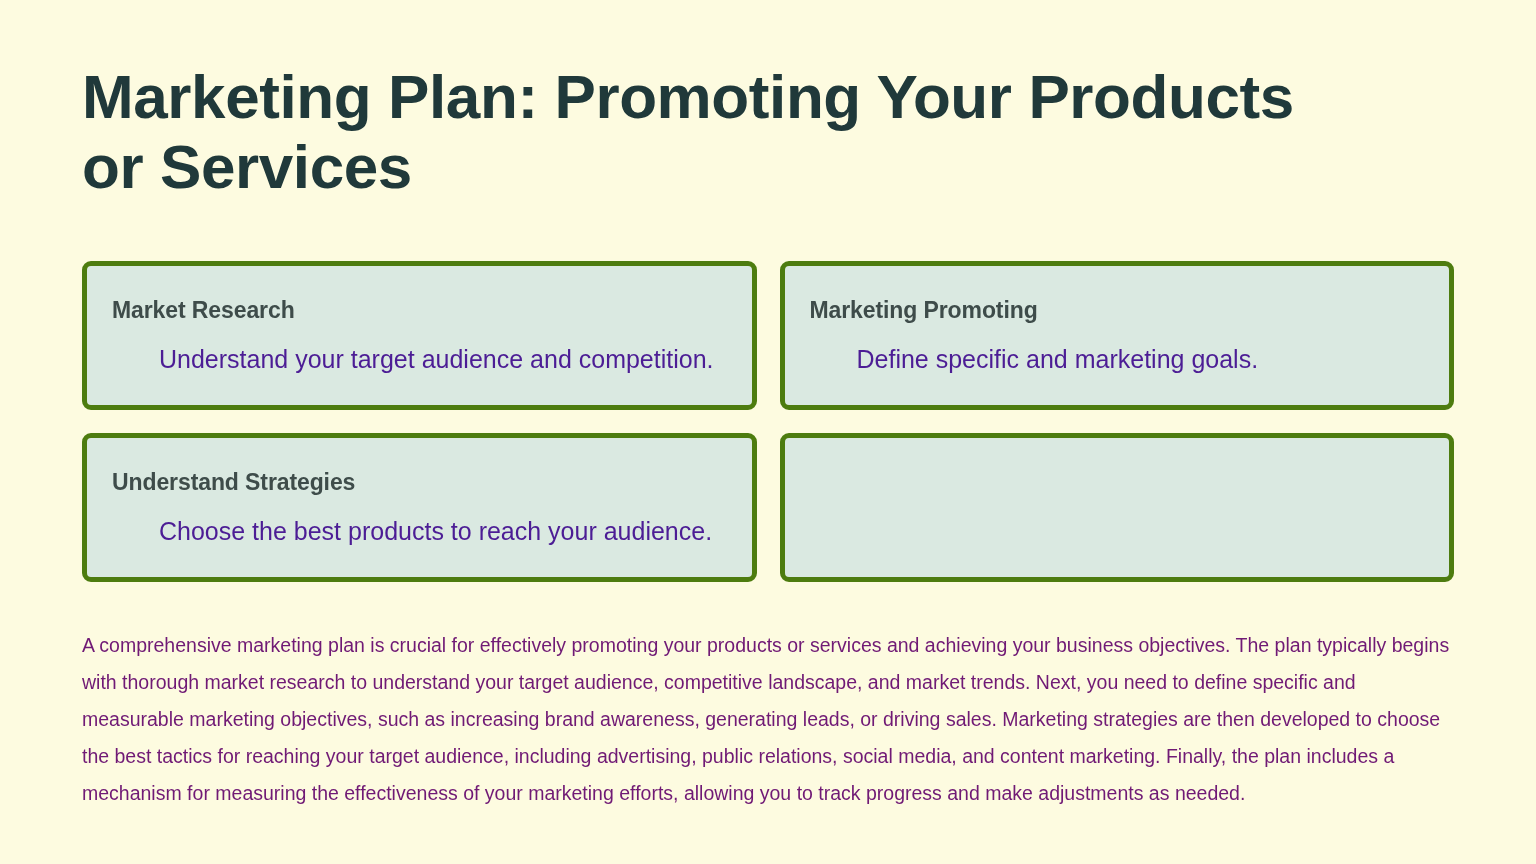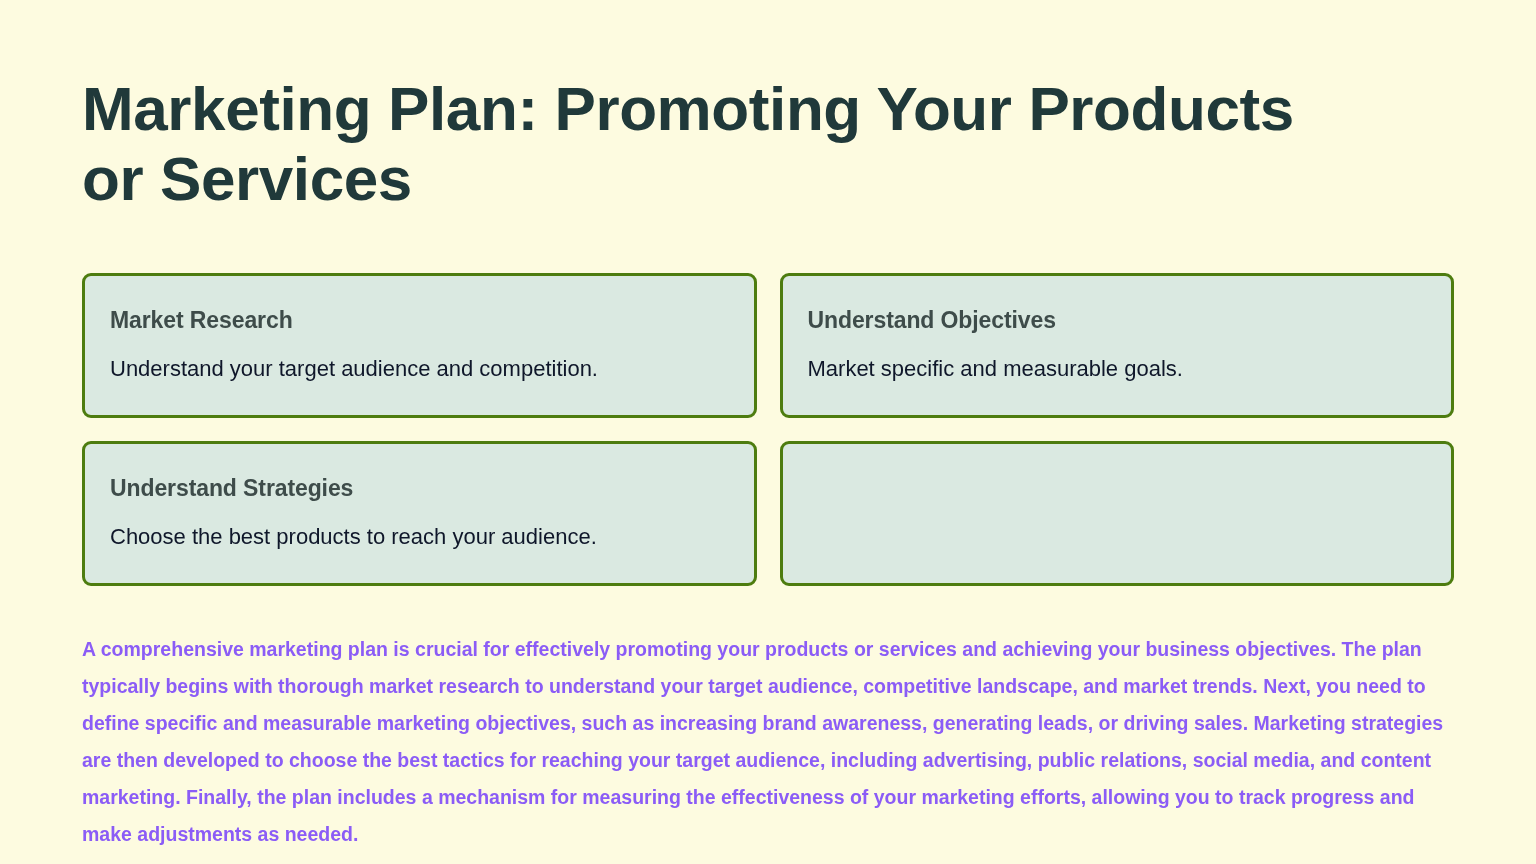--- a/index.html
+++ b/index.html
@@ -12,21 +12,21 @@
   body {
     background: #fdfbe0;
     font-family: "Liberation Sans", sans-serif;
     overflow: hidden;
   }
 
   .slide {
     position: relative;
     width: 1536px;
     height: 864px;
-    padding: 12px 82px;
+    padding: 0 82px;
     background: #fdfbe0;
   }
 
   
   .slide-title {
     font-family: "Liberation Sans", sans-serif;
     font-size: 62px;
     line-height: 70px;
     font-weight: bold;
     color: #20393a;
@@ -39,69 +39,69 @@
   .card-grid {
     display: grid;
     grid-template-columns: 1fr 1fr;
     column-gap: 23px;
     row-gap: 23px;
     margin-top: 59px;
   }
 
   .card {
     background: #dae9e1;
-    border: 3px solid #4d7c0f;
+    border: 5px solid #4d7c0f;
     border-radius: 9px;
     padding: 30px 25px 34px 25px;
     min-height: 135px;
   }
 
   .card-title {
     font-size: 23px;
     line-height: 28px;
     font-weight: bold;
     color: #3e4c4a;
     letter-spacing: -0.1px;
   }
 
   .card-desc {
     margin-top: 23px;
-    font-size: 22px;
+    font-size: 25px;
     line-height: 24px;
-    color: #0f172a;
+    color: #4c1d95;
+    margin-left: 47px;
   }
 
   
   .body-copy {
     margin-top: 45px;
     font-size: 19.5px;
     line-height: 37px;
-    color: #8b5cf6;
+    color: #701a75;
     max-width: 1375px;
     text-align: left;
-    font-weight: bold;
   }
 </style>
 </head>
 <body>
 
 <div class="slide">
 
   <h1 class="slide-title">Marketing Plan: Promoting Your Products or Services</h1>
 
   <div class="card-grid">
 
     <div class="card">
       <div class="card-title">Market Research</div>
       <div class="card-desc">Understand your target audience and competition.</div>
     </div>
 
     <div class="card">
-      <div class="card-title">Understand Objectives</div>
-      <div class="card-desc">Market specific and measurable goals.</div>
+      <div class="card-title">Marketing Promoting</div>
+      <div class="card-desc">Define specific and marketing goals.</div>
     </div>
 
     <div class="card">
       <div class="card-title">Understand Strategies</div>
       <div class="card-desc">Choose the best products to reach your audience.</div>
     </div>
 
     <div class="card">
     </div>
 

